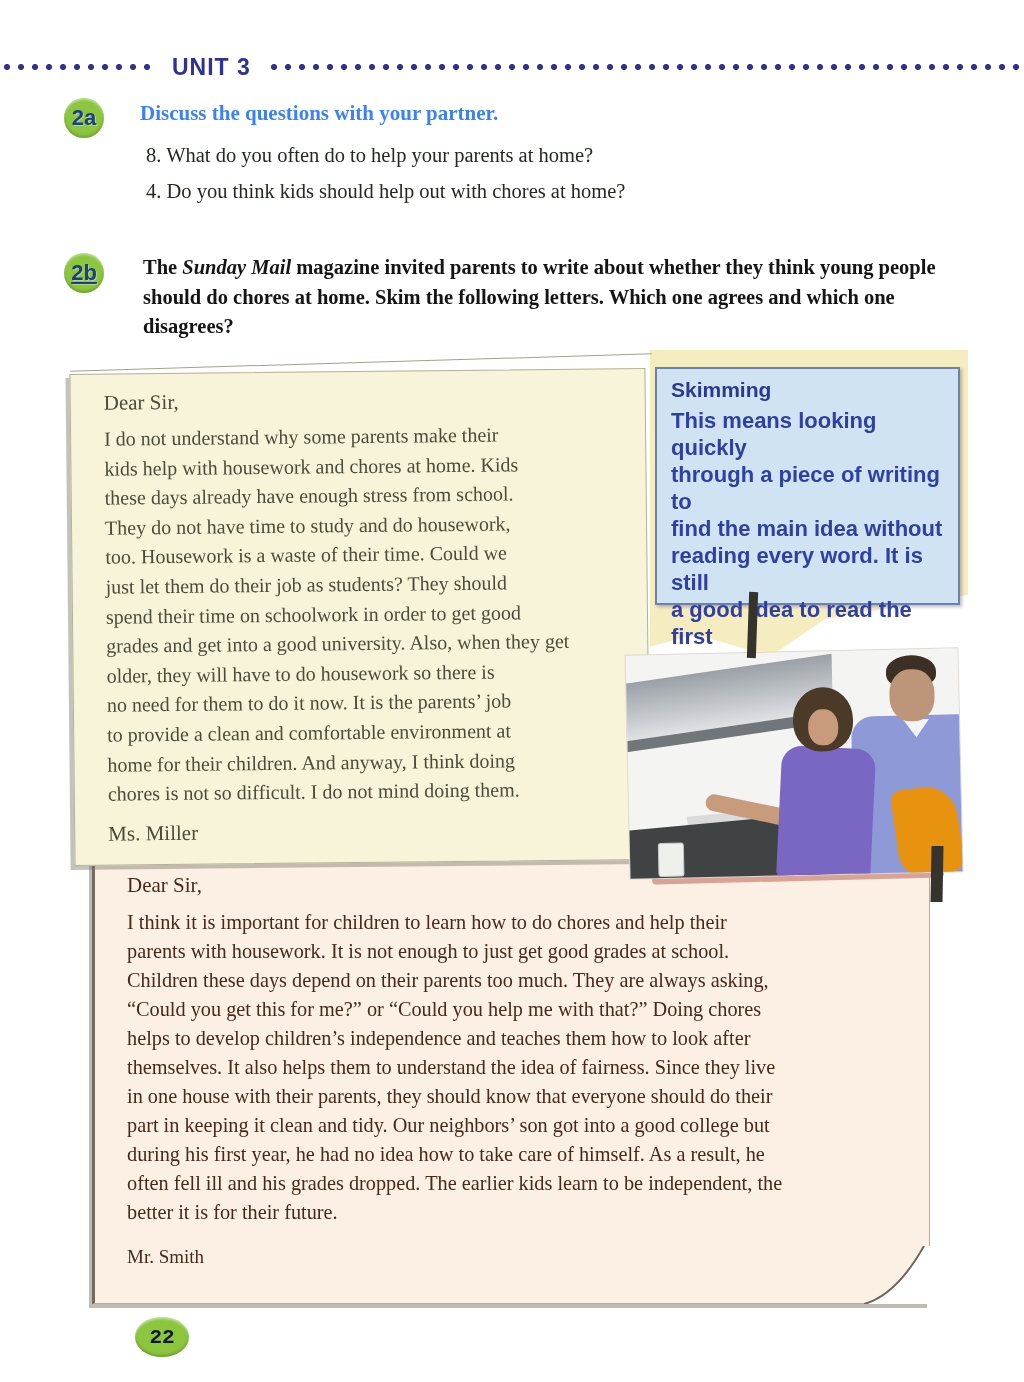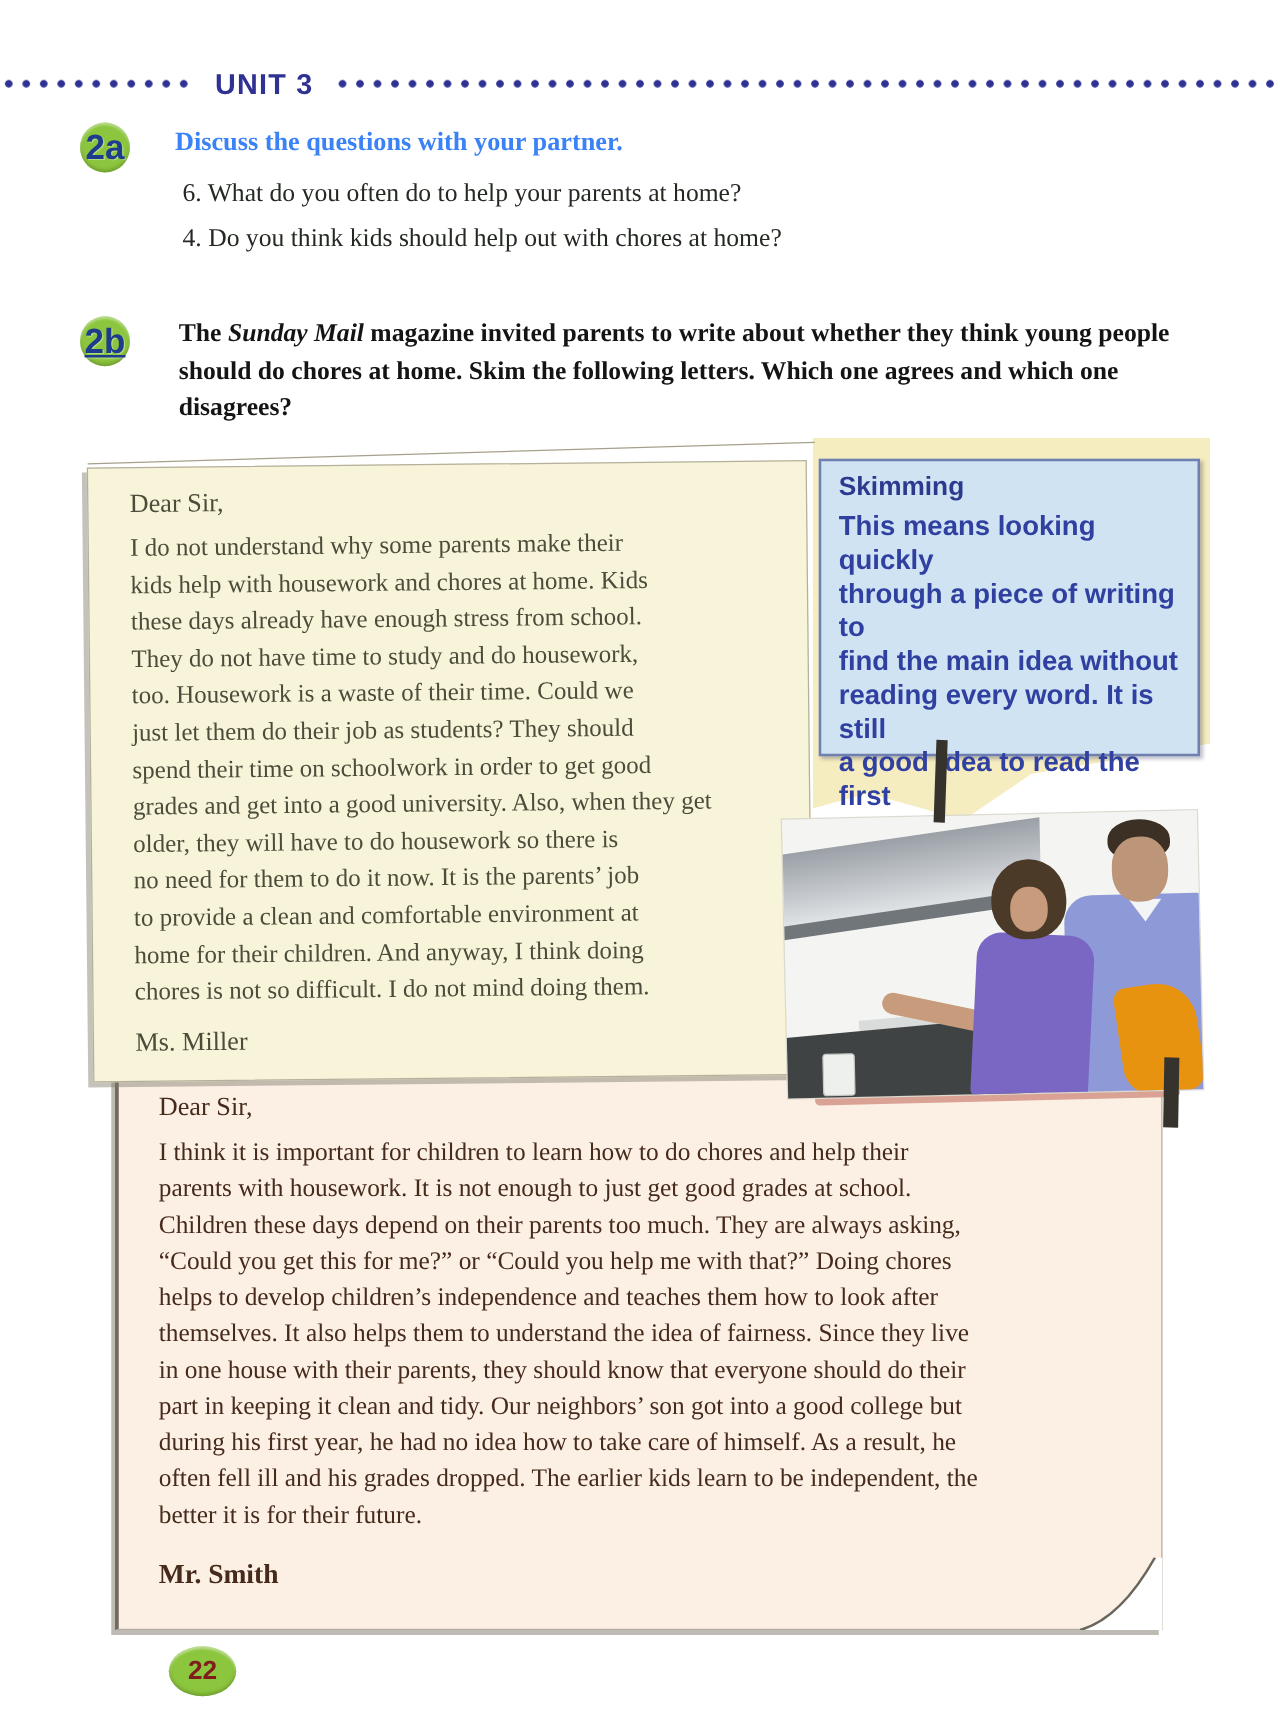--- a/index.html
+++ b/index.html
@@ -19,21 +19,21 @@
   .dots{height:8px;background-image:radial-gradient(circle,var(--header-blue) 2.7px,transparent 3.3px);
         background-size:14px 8px;background-repeat:repeat-x;background-position:left center;}
   .dots-left{width:156px;}
   .dots-right{flex:1;}
   .unit-label{font-family:"Liberation Sans",sans-serif;font-weight:bold;font-size:23px;
               color:var(--header-blue);letter-spacing:1px;margin:0 16px;}
 
   
   .badge{position:absolute;width:40px;height:40px;border-radius:50%;background:var(--badge-green);
          display:flex;align-items:center;justify-content:center;
-         font-family:"Liberation Sans",sans-serif;font-weight:bold;font-size:28px;color:#1e3c8c;
+         font-family:"Liberation Sans",sans-serif;font-weight:bold;font-size:22px;color:#1e3c8c;
          text-shadow:1px 1px 0 rgba(255,255,255,.35);box-shadow:inset 0 2px 2px rgba(255,255,255,.4), inset 0 -2px 3px rgba(60,90,20,.35);}
   #badge-2a{left:64px;top:98px;}
   #badge-2b{left:64px;top:253px;text-decoration:underline;}
 
   .instr-2a{position:absolute;left:140px;top:101px;font-weight:bold;font-size:21px;color:#3b82f6;}
   .question{position:absolute;left:146px;font-size:20.5px;color:#242a22;}
   #question-1{top:144px;}
   #question-2{top:180px;}
 
   .instr-2b{position:absolute;left:143px;top:253px;width:832px;font-weight:bold;font-size:20.5px;
@@ -89,43 +89,43 @@
   #dark-bar-2{left:931px;top:846px;width:12px;height:56px;transform:rotate(1deg);}
   #pink-strip{position:absolute;left:652px;top:869px;width:292px;height:12px;background:#d9a295;
               transform:rotate(-1.4deg);z-index:3;border-radius:4px;}
 
   
   #letter2{position:absolute;left:92px;top:856px;width:838px;height:448px;background:var(--letter2-paper);
            border:1px solid #b5aca2;border-left:3px solid #73695e;box-shadow:-3px 4px 0 rgba(110,104,92,.45);
            z-index:2;padding:16px 20px 0 32px;}
   #letter2 .greeting{font-size:21px;color:var(--letter2-text);}
   #letter2 .body{margin-top:10px;font-size:20.3px;line-height:29px;color:var(--letter2-text);white-space:pre-line;}
-  #letter2 .signature{margin-top:19px;font-size:22px;color:var(--letter2-text);font-weight:bold;}
+  #letter2 .signature{margin-top:19px;font-size:19px;color:var(--letter2-text);}
   #page-curl{position:absolute;right:-1px;bottom:-1px;width:66px;height:58px;}
 
   
   #page-badge{position:absolute;left:135px;top:1317px;width:54px;height:40px;border-radius:50%;
               background:var(--badge-green);display:flex;align-items:center;justify-content:center;
-              font-family:Liberation Sans, sans-serif;font-weight:bold;font-size:21px;color:#7f1d1d;
+              font-family:Liberation Mono, monospace;font-weight:bold;font-size:21px;color:#0f172a;
               box-shadow:inset 0 2px 2px rgba(255,255,255,.45), inset 0 -2px 3px rgba(60,90,20,.35);}
 </style>
 </head>
 <body>
 
 <div id="page">
 
   <div class="header-row">
     <div class="dots dots-left"></div>
     <div class="unit-label">UNIT 3</div>
     <div class="dots dots-right"></div>
   </div>
 
   <div class="badge" id="badge-2a">2a</div>
   <div class="instr-2a">Discuss the questions with your partner.</div>
-  <div class="question" id="question-1">6. What do you often do to help your parents at home?</div>
+  <div class="question" id="question-1">8. What do you often do to help your parents at home?</div>
   <div class="question" id="question-2">4. Do you think kids should help out with chores at home?</div>
 
   <div class="badge" id="badge-2b">2b</div>
   <div class="instr-2b"><span>The </span><span class="ital">Sunday Mail</span><span> magazine invited parents to write about whether they think young people should do chores at home. Skim the following letters. Which one agrees and which one disagrees?</span></div>
 
   <div id="yellow-note"></div>
 
   <div id="skimming-box">
     <div class="title">Skimming</div>
     <div class="text">This means looking quickly

